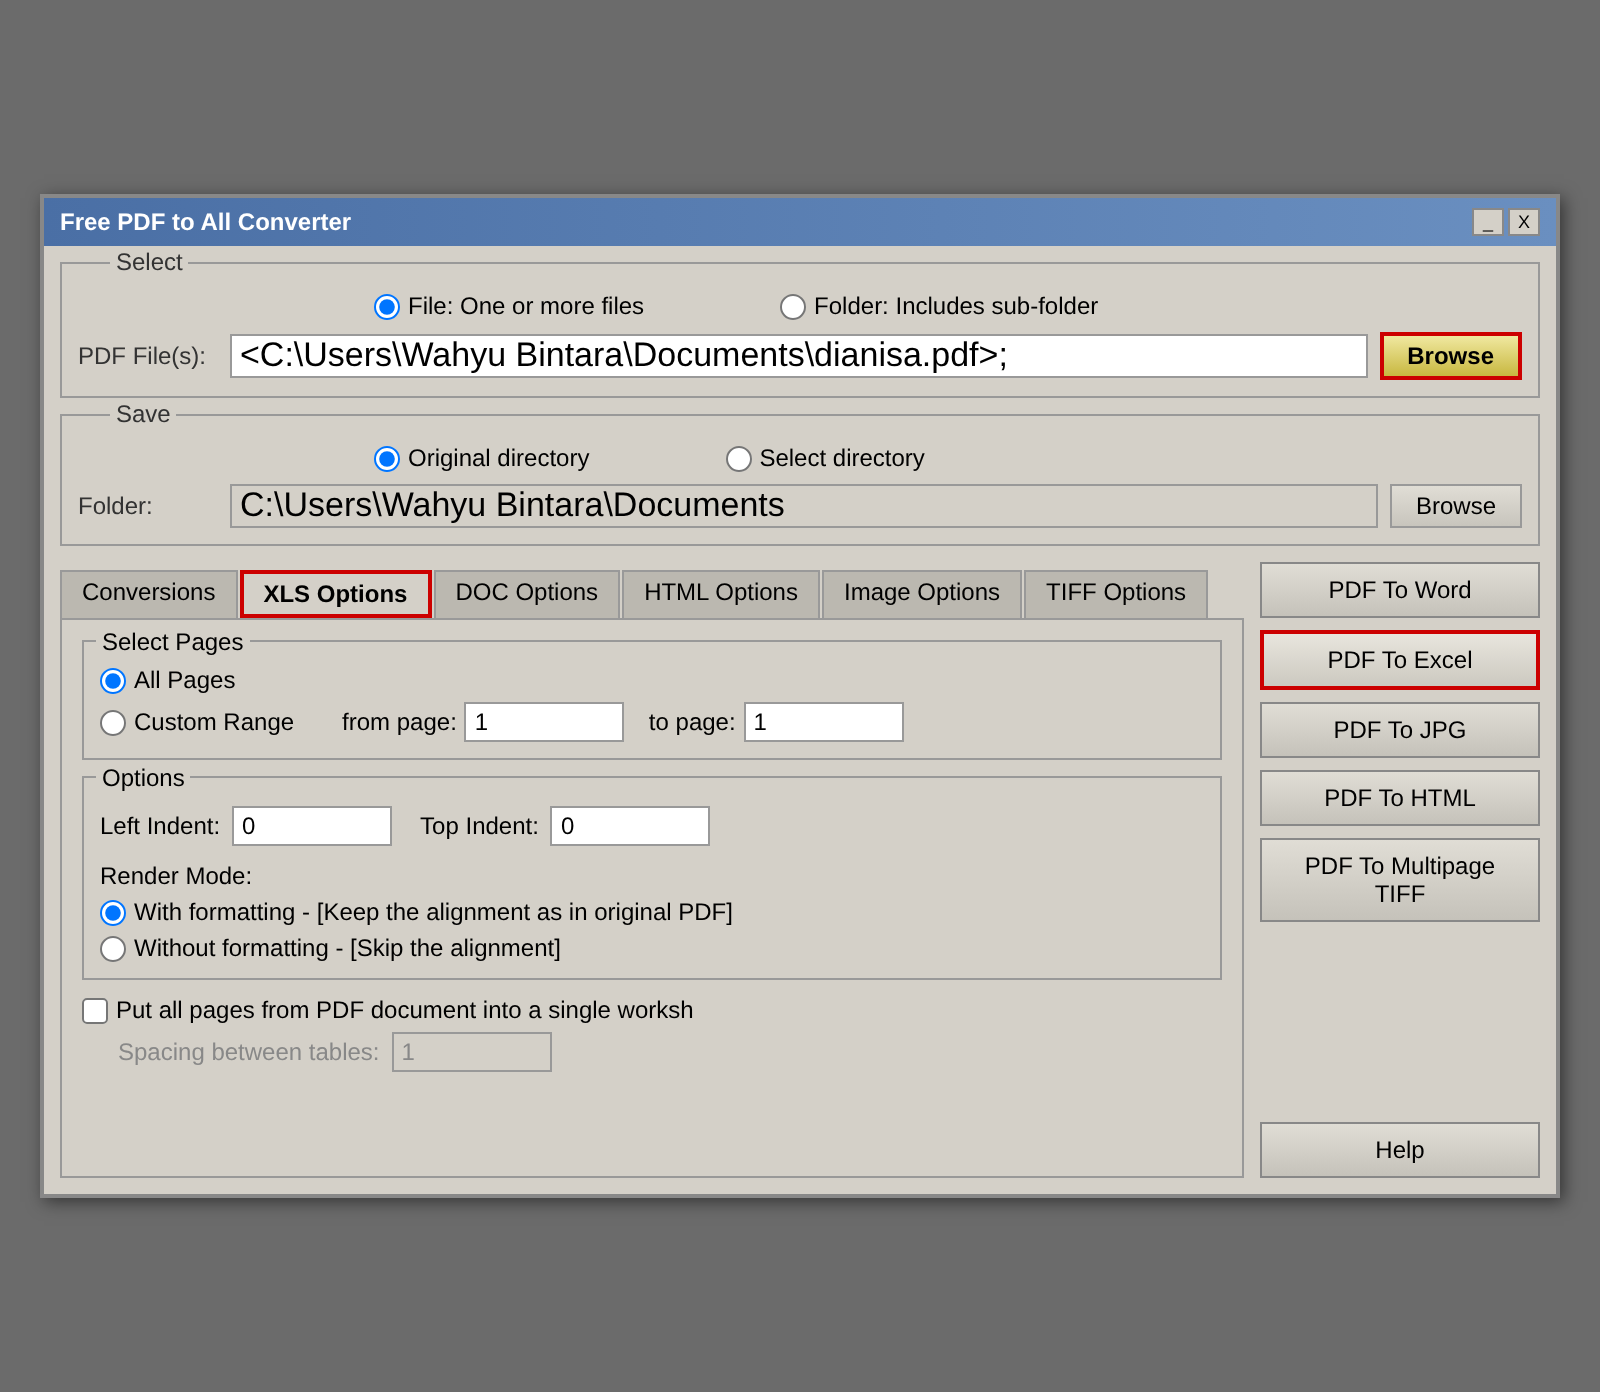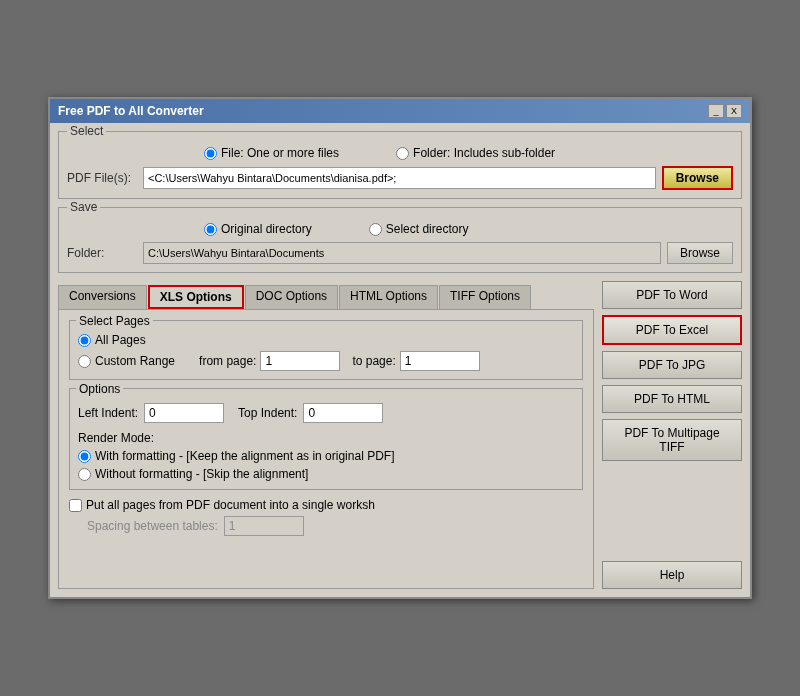--- a/index.html
+++ b/index.html
@@ -8,21 +8,21 @@
       font-size: 12px;
       background: #6b6b6b;
       display: flex;
       justify-content: center;
       align-items: center;
       width: 800px;
       height: 696px;
       overflow: hidden;
     }
     .window {
-      width: 704px;
+      width: 760px;
       background: #d4d0c8;
       border: 2px solid #888;
       box-shadow: 2px 2px 8px rgba(0,0,0,0.5);
     }
     .title-bar {
       background: linear-gradient(to right, #4a6fa5, #6a8fc0);
       color: white;
       padding: 4px 8px;
       display: flex;
       justify-content: space-between;
@@ -61,29 +61,29 @@
     .group-box {
       border: 1px solid #999;
       background: #d4d0c8;
       padding: 8px;
       margin-bottom: 8px;
       position: relative;
     }
     .group-box-legend {
       position: absolute;
       top: -8px;
-      left: 8px;
+      left: 24px;
       background: #d4d0c8;
       padding: 0 3px;
       font-size: 12px;
     }
     .radio-row {
       display: flex;
       align-items: center;
-      gap: 17px;
+      gap: 28px;
       margin-bottom: 4px;
     }
     .radio-item {
       display: flex;
       align-items: center;
       gap: 4px;
     }
     .field-row {
       display: flex;
       align-items: center;
@@ -92,21 +92,21 @@
     .field-label {
       color: #333;
       min-width: 70px;
     }
     .text-input {
       flex: 1;
       height: 22px;
       background: #fff;
       border: 1px solid #999;
       padding: 2px 4px;
-      font-size: 11px;
+      font-size: 17px;
     }
     .text-input-gray {
       background: #d4d0c8;
     }
     .browse-btn {
       background: linear-gradient(to bottom, #f0e8a0, #c8b840);
       border: 2px solid #c00;
       padding: 2px 12px;
       height: 24px;
       font-size: 12px;
@@ -265,20 +265,21 @@
     </div>
 
     <div class="content-area">
       <div class="left-panel">
 
         <div class="tabs-container">
           <div class="tab">Conversions</div>
           <div class="tab active">XLS Options</div>
           <div class="tab">DOC Options</div>
           <div class="tab">HTML Options</div>
+          <div class="tab">Image Options</div>
           <div class="tab">TIFF Options</div>
         </div>
 
         <div class="tab-content">
 
           <div class="sub-group">
             <span class="sub-group-legend">Select Pages</span>
             <div class="radio-item" style="margin-top:4px;">
               <input type="radio" name="pages" checked="" style="">
               <span>All Pages</span>

